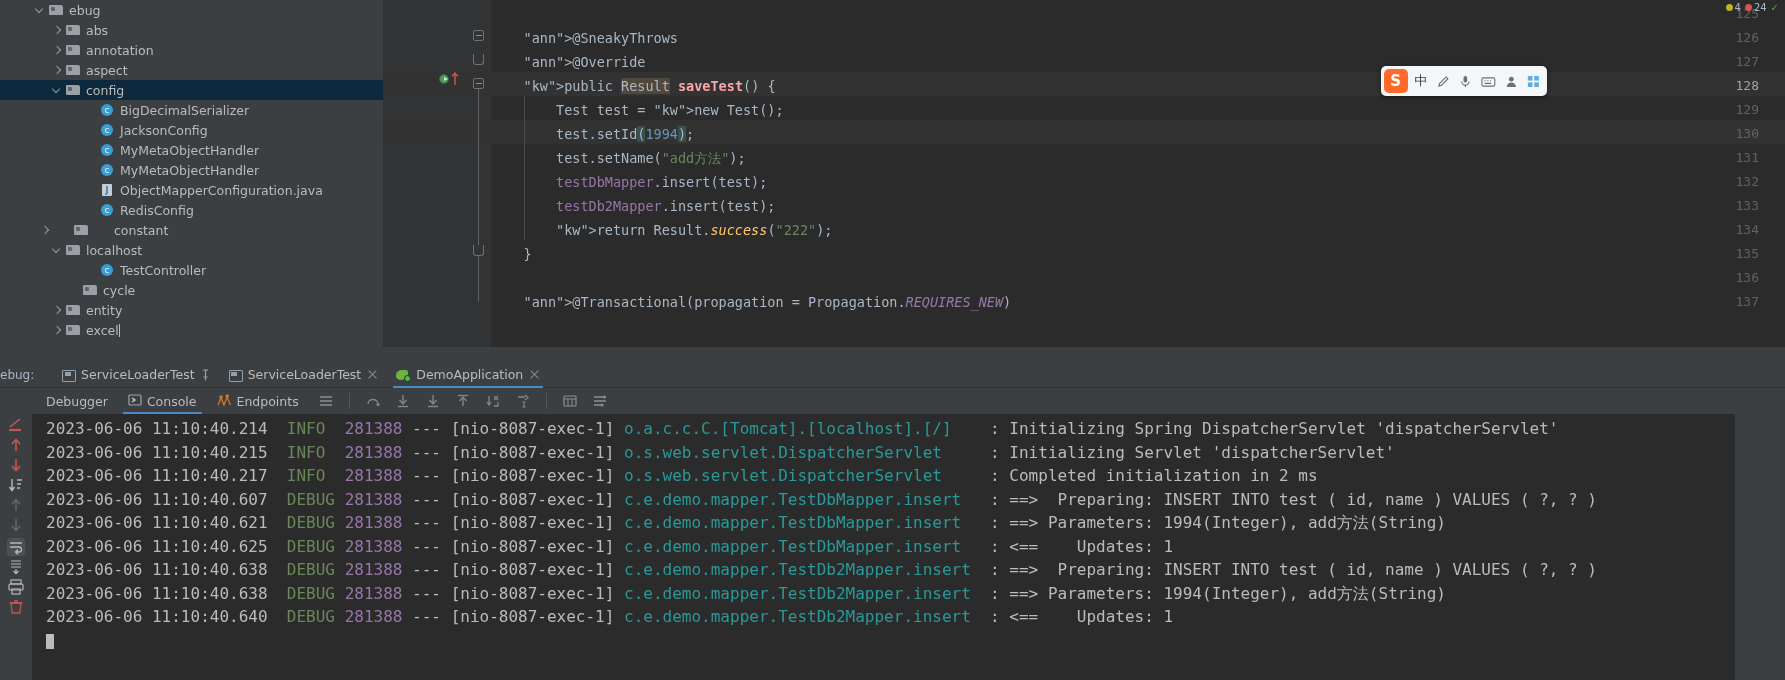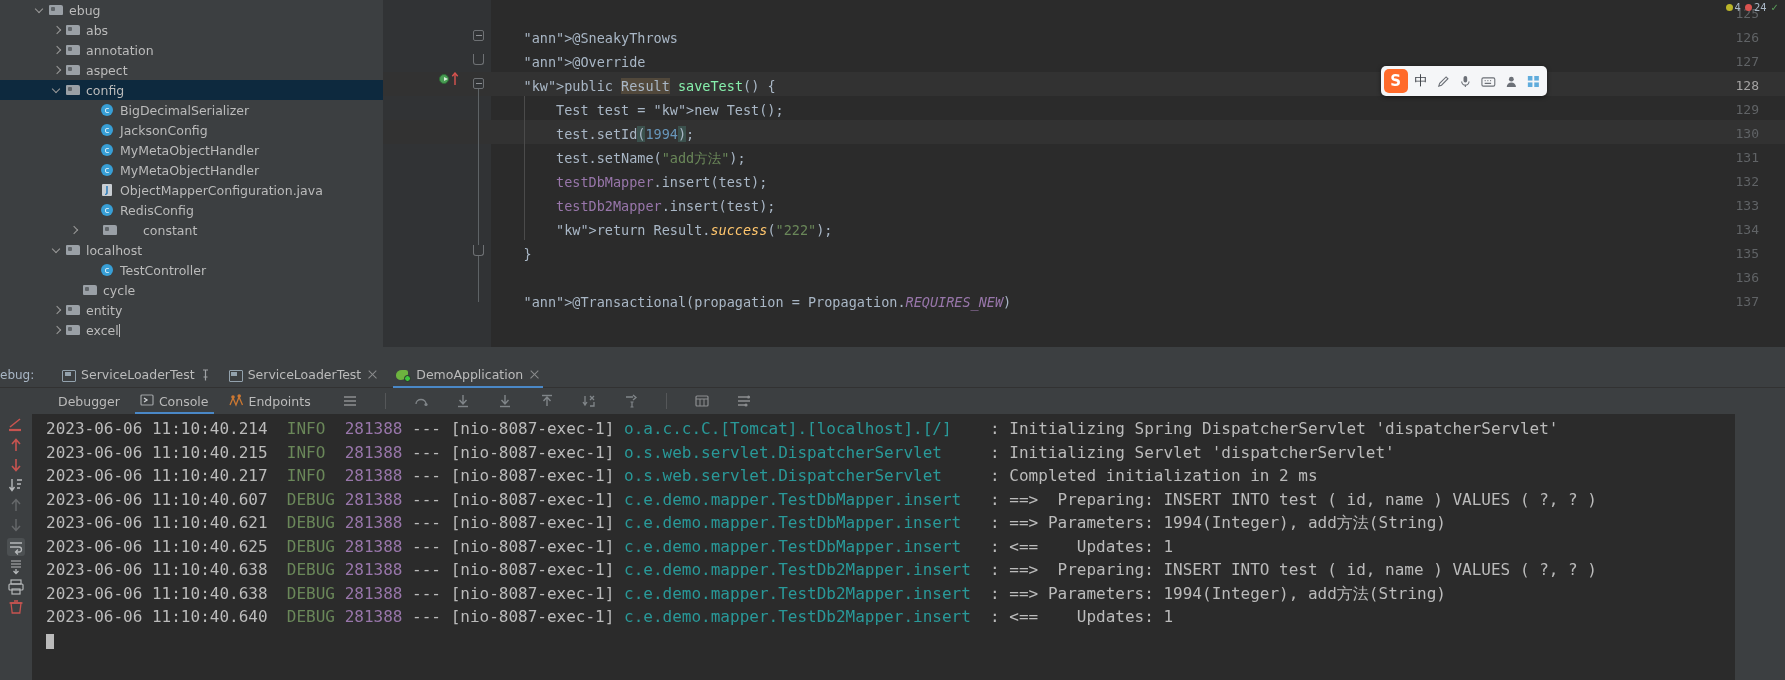--- a/index.html
+++ b/index.html
@@ -99,21 +99,21 @@
     position: absolute; left: 108px; height: 24px; line-height: 24px;
     font-size: 13.5px; white-space: pre; color: #a9b7c6;
     font-family: "DejaVu Sans Mono", monospace;
   }
   .row-hl {
     position: absolute; left: 0; right: 0; height: 24px; background: #323232;
   }
   .str  { color: #6a8759; }
   .num  { color: #6897bb; }
   .fld  { color: #9876aa; }
-  .mth  { color: #86efac; }
+  .mth  { color: #fca5a5; font-weight: bold; }
   .mth-it { color: #ffc66d; font-style: italic; }
   .sel-token { background: #51483b; }
   .brk-hl { background: #3b514d; }
 
   .fold-mark {
     position: absolute; left: 90px; width: 11px; height: 11px;
     border: 1px solid #6e7174; border-radius: 2px; background: #313335;
   }
   .fold-mark::after {
     content: ""; position: absolute; left: 1.5px; top: 4px; width: 6px; height: 1px; background: #8d9094;
@@ -204,21 +204,21 @@
     width: 11px; height: 11px; position: relative; opacity: .65;
   }
   .close-x::before, .close-x::after {
     content: ""; position: absolute; left: 0; top: 5px; width: 11px; height: 1.3px; background: #b5b5b5;
   }
   .close-x::before { transform: rotate(45deg); }
   .close-x::after { transform: rotate(-45deg); }
 
   .debug-toolbar {
     position: absolute; left: 0; top: 26px; width: 1785px; height: 26px;
-    background: #3c3f41; display: flex; align-items: center; gap: 16px;
+    background: #3c3f41; display: flex; align-items: center; gap: 4px;
   }
   .dtab {
     height: 26px; display: flex; align-items: center; gap: 5px; padding: 0 10px;
     font-size: 12.5px; color: #bbbbbb; position: relative;
     font-family: "DejaVu Sans", sans-serif; white-space: nowrap;
   }
   .dtab.active::after {
     content: ""; position: absolute; left: 5px; right: 5px; bottom: 0; height: 2px; background: #4a88c7;
   }
   .tb-sep { width: 1px; height: 16px; background: #555759; margin: 0 6px; }
@@ -307,21 +307,21 @@
         <div class="tree-row" style="padding-left: 86px;">
           <span class="arrow none"></span>
           <span class="ic java"></span>
           <span class="tree-label">ObjectMapperConfiguration.java</span>
         </div>
         <div class="tree-row" style="padding-left: 86px;">
           <span class="arrow none"></span>
           <span class="ic cls"></span>
           <span class="tree-label">RedisConfig</span>
         </div>
-        <div class="tree-row" style="padding-left: 69px; gap: 20px;">
+        <div class="tree-row" style="padding-left: 40px; gap: 20px;">
           <span class="arrow right"></span>
           <span class="ic folder"></span>
           <span class="tree-label">constant</span>
         </div>
         <div class="tree-row" style="padding-left: 52px;">
           <span class="arrow down"></span>
           <span class="ic folder"></span>
           <span class="tree-label">localhost</span>
         </div>
         <div class="tree-row" style="padding-left: 86px;">

